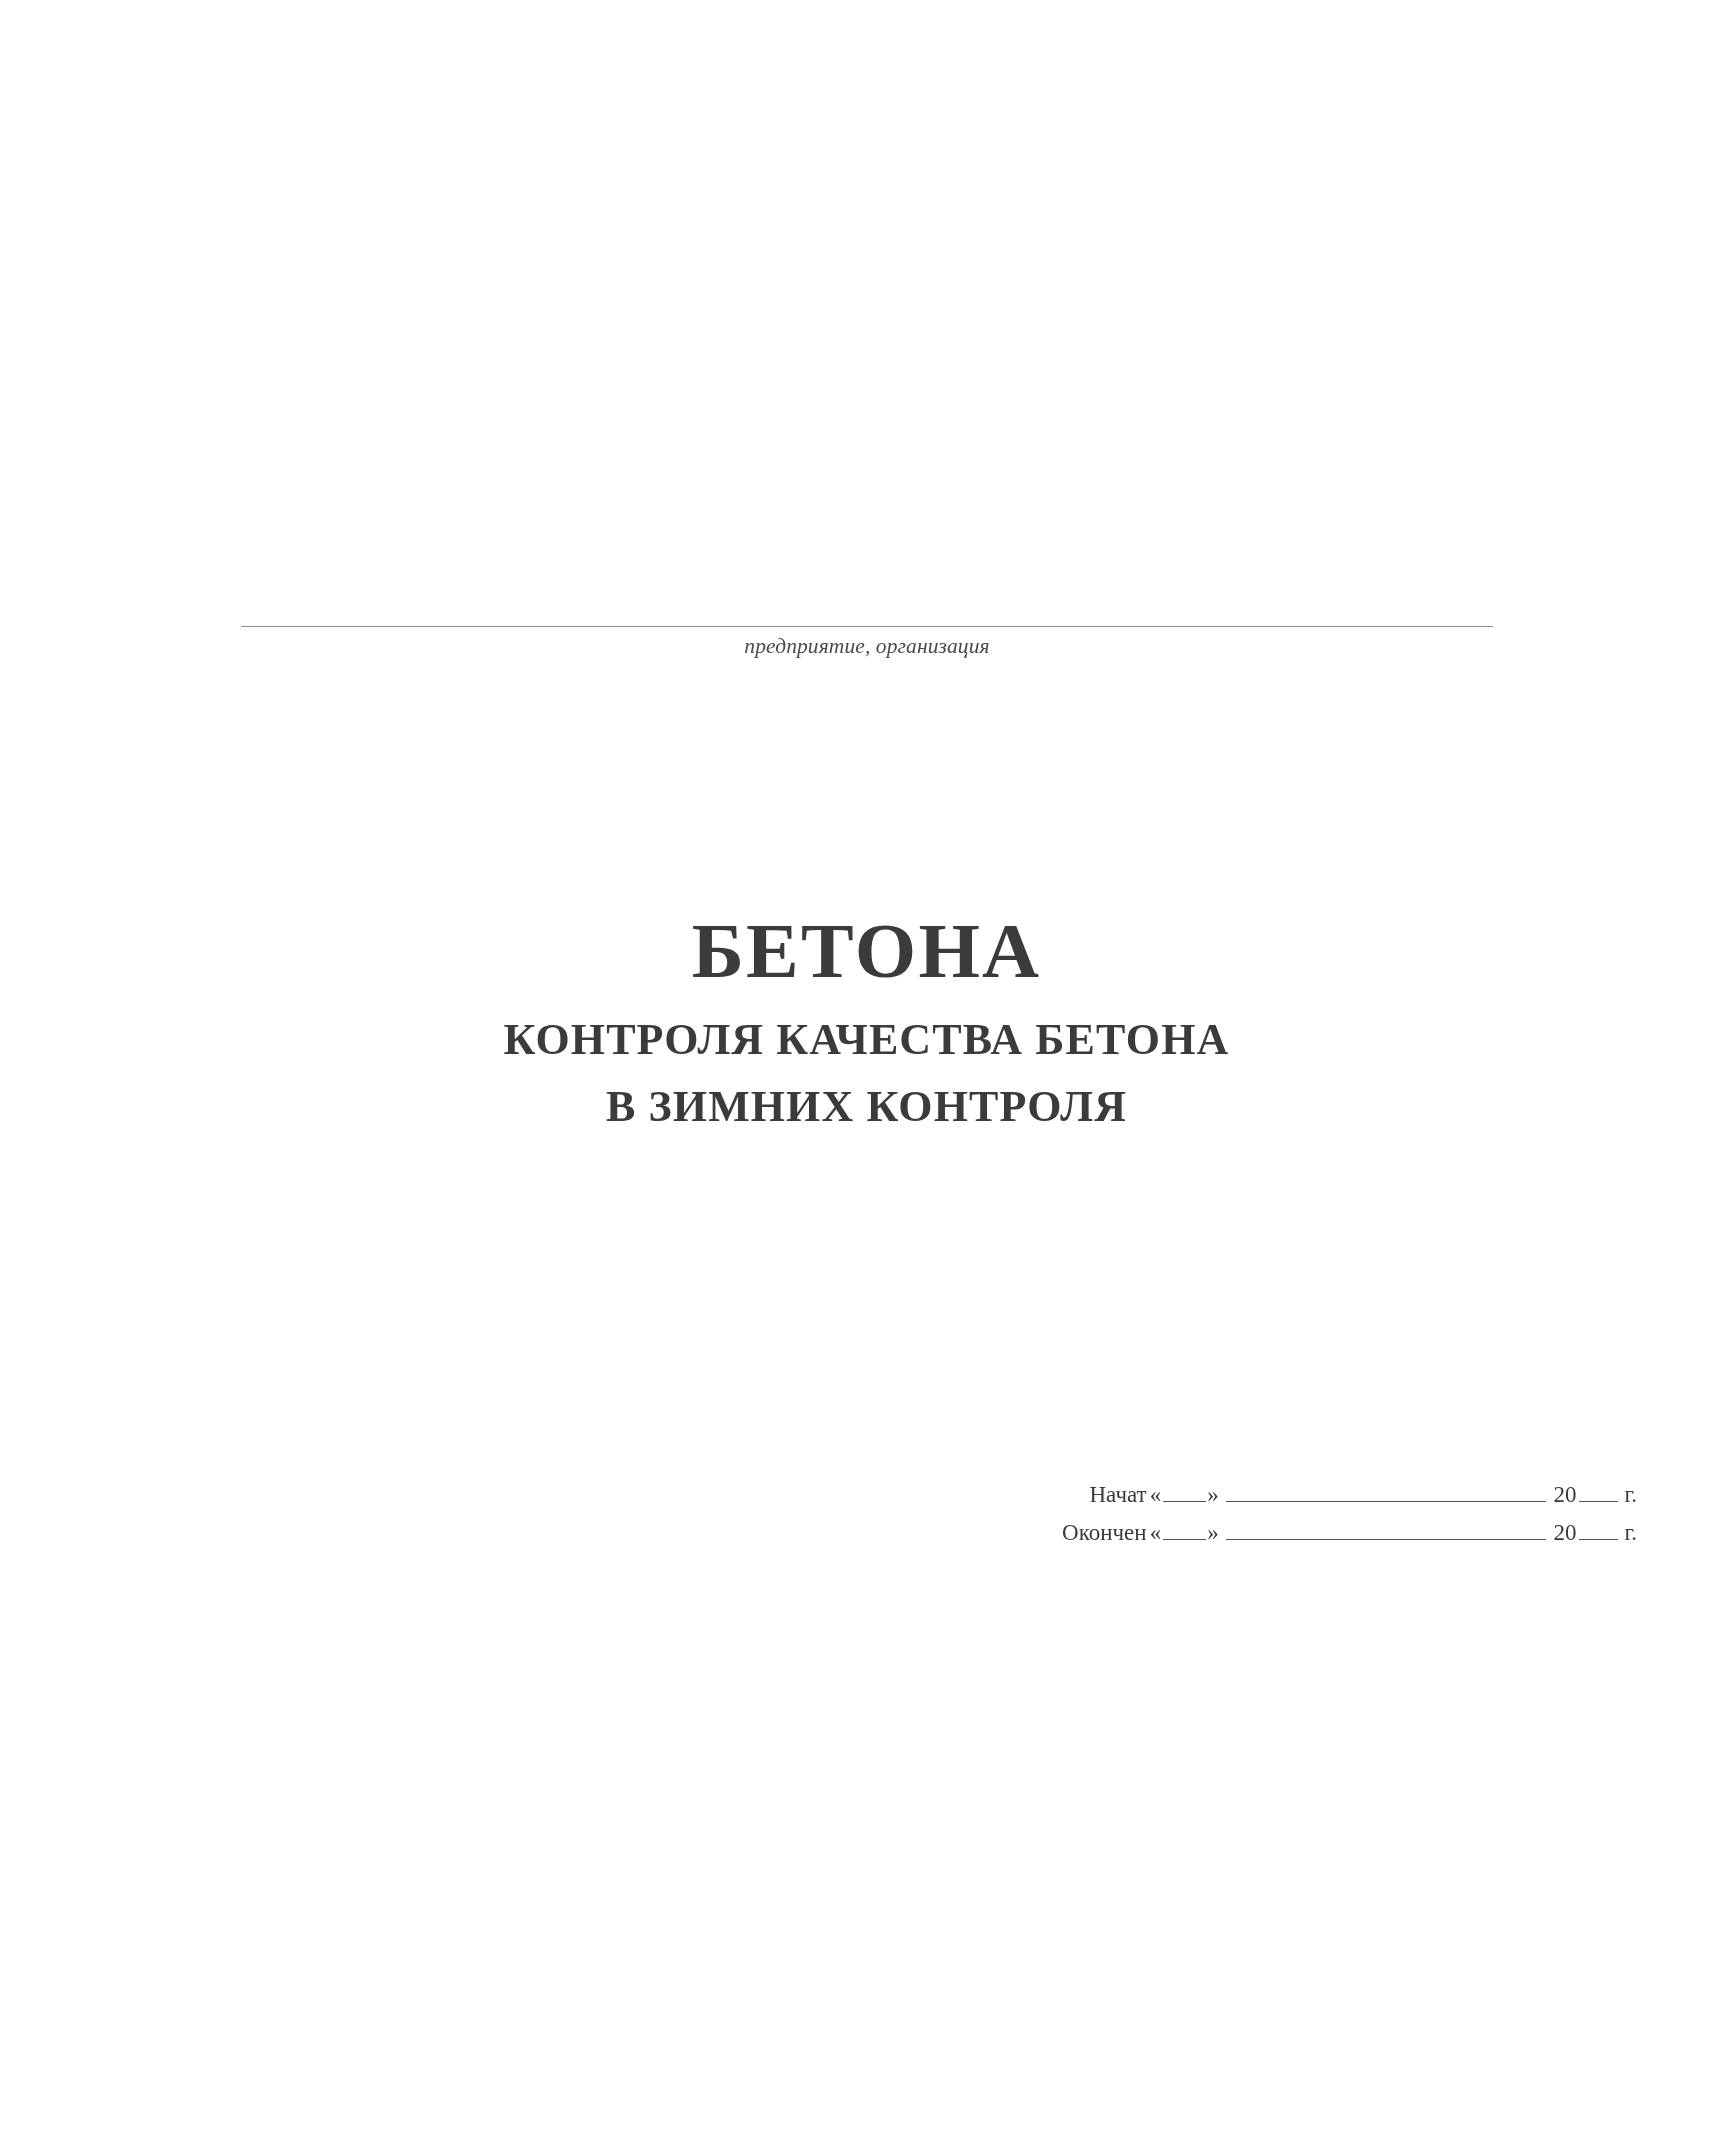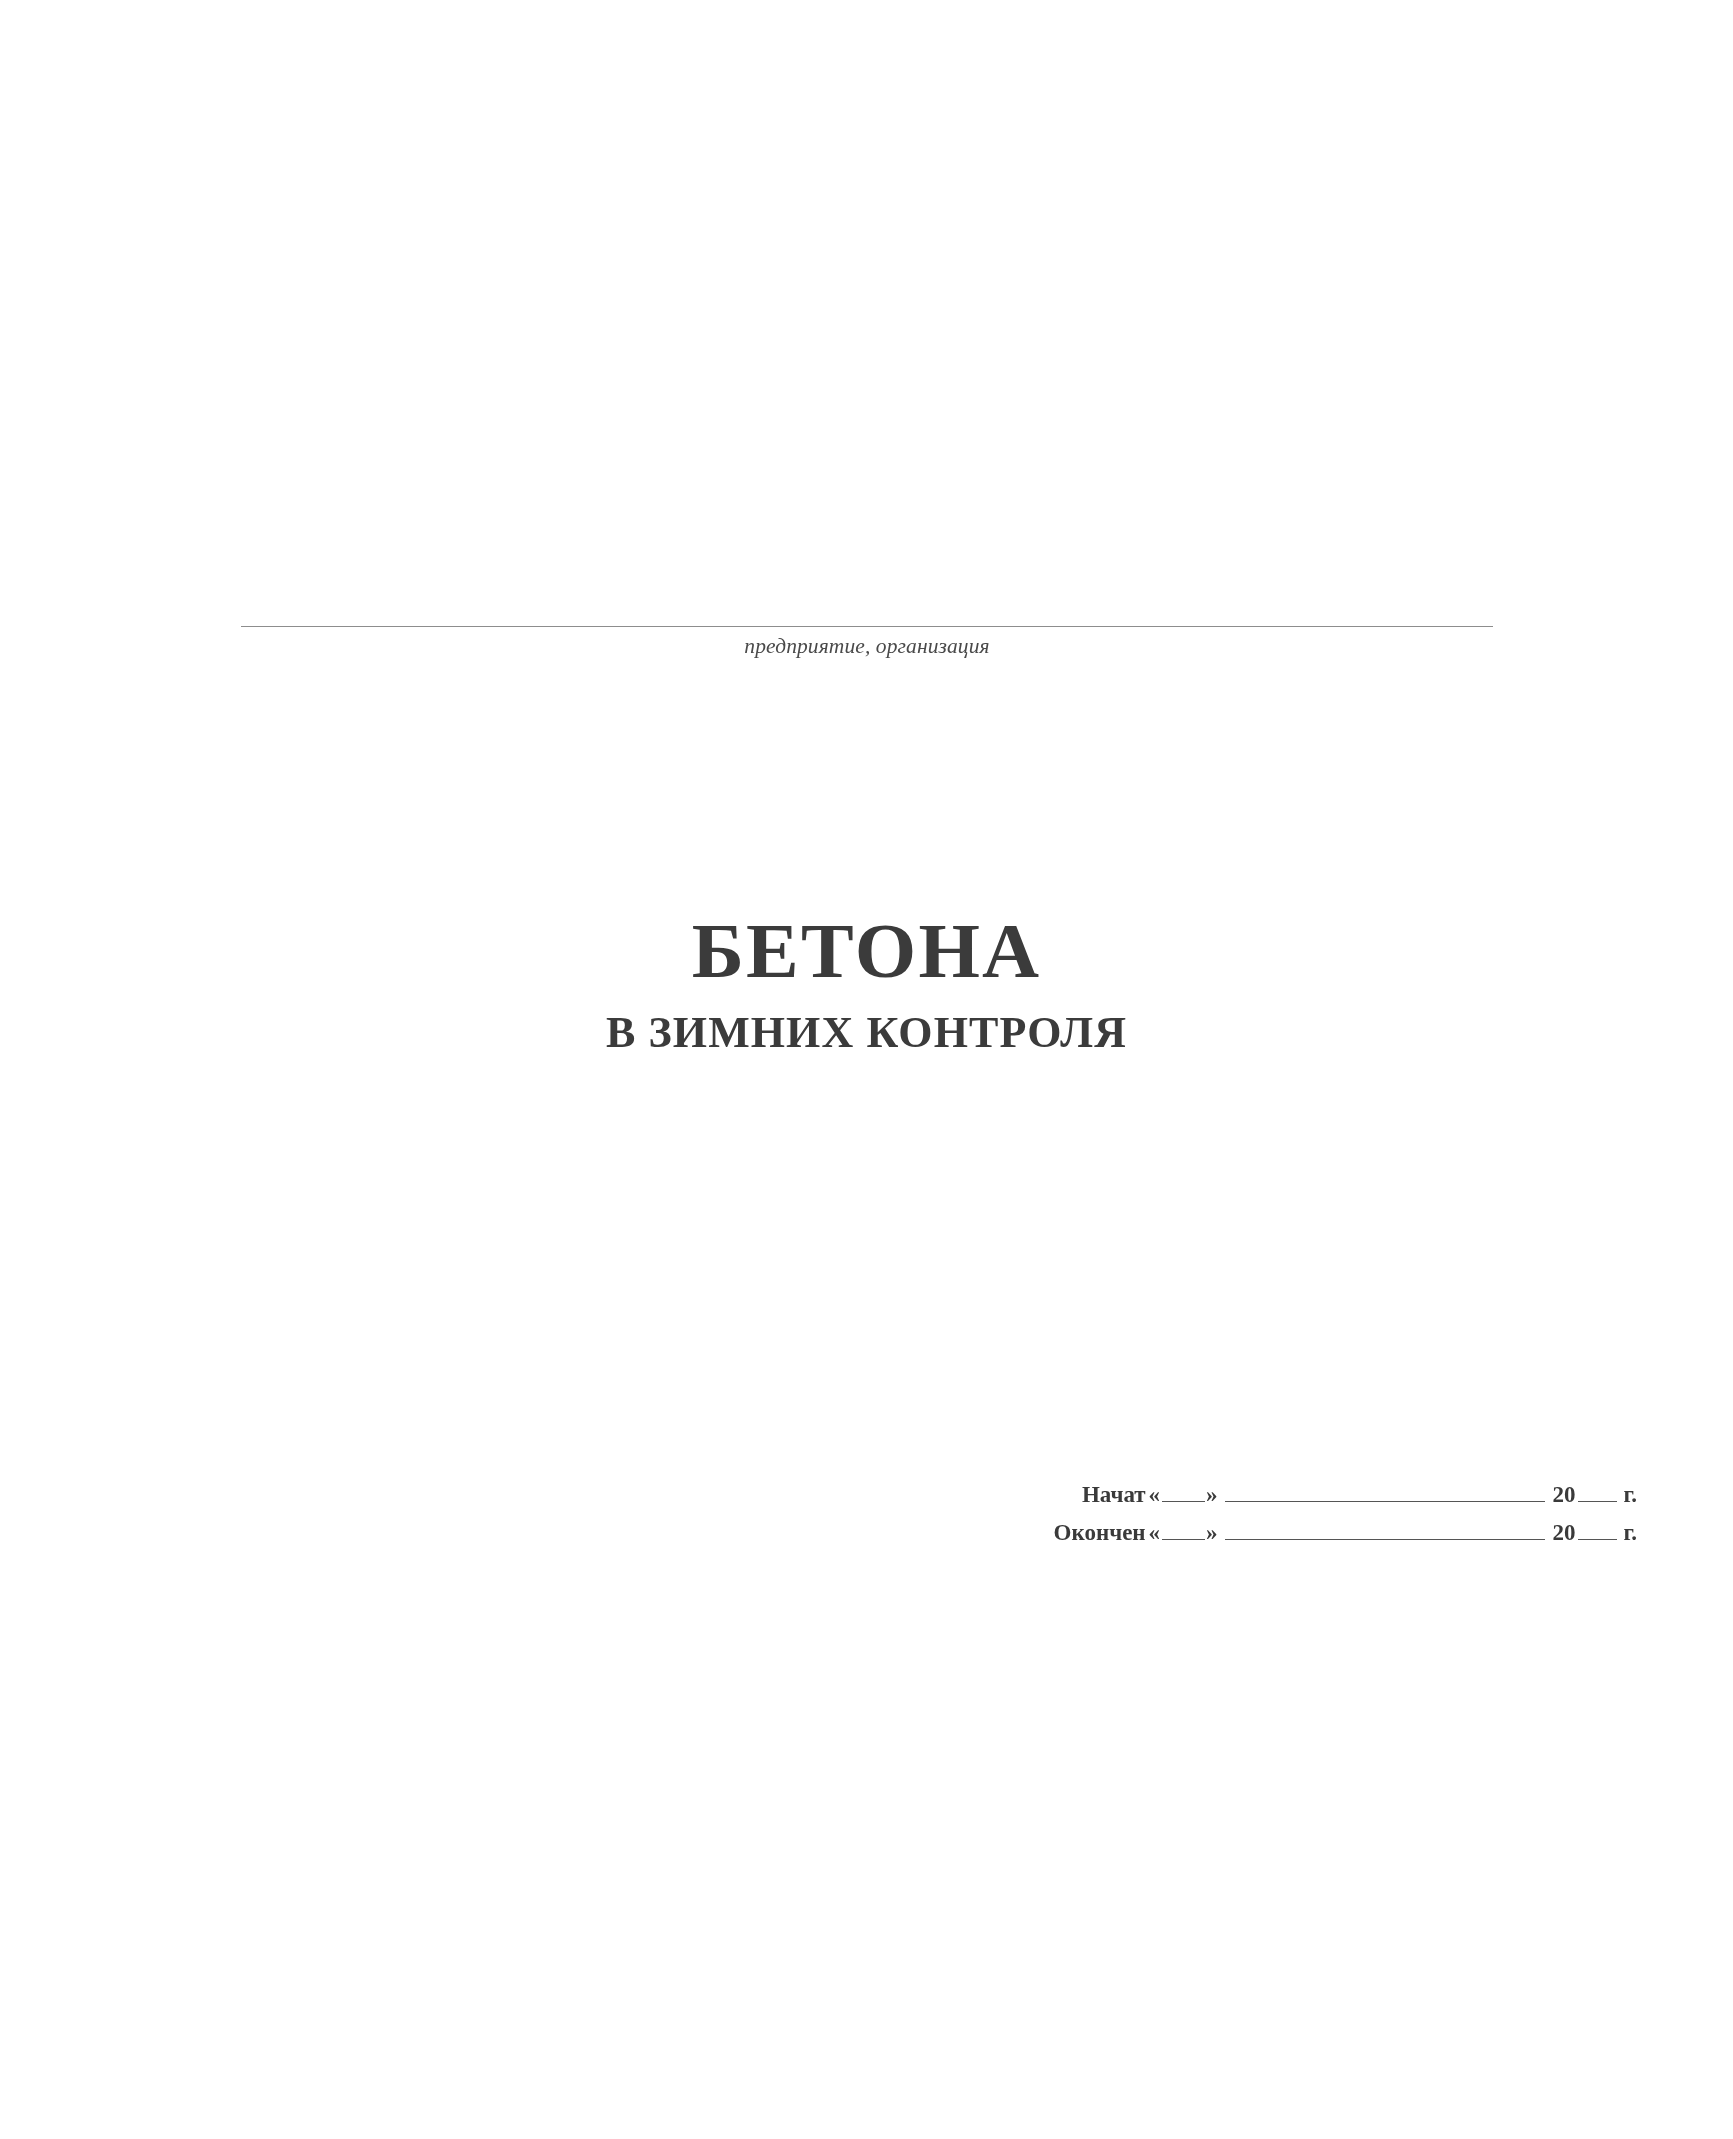--- a/index.html
+++ b/index.html
@@ -79,21 +79,20 @@
   }
 
   
   .dates-block {
     position: absolute;
     left: 889px;
     top: 1482px;
     width: 748px;
     font-size: 23px;
     color: #3a3a3a;
-    font-weight: bold;
   }
   .date-row {
     display: flex;
     align-items: baseline;
     justify-content: flex-end;
     white-space: nowrap;
     margin-bottom: 12px;
   }
   .date-label {
     padding-right: 3px;
@@ -128,20 +127,21 @@
 
 <div class="page">
 
   <div class="org-block">
     <div class="org-rule"></div>
     <div class="org-caption">предприятие, организация</div>
   </div>
 
   <div class="title-block">
     <div class="title-main">БЕТОНА</div>
+    <div class="title-sub1">КОНТРОЛЯ КАЧЕСТВА БЕТОНА</div>
     <div class="title-sub2">В ЗИМНИХ КОНТРОЛЯ</div>
   </div>
 
   <div class="dates-block">
 
     <div class="date-row">
       <span class="date-label">Начат</span>
       <span>«</span>
       <span class="quote-gap"></span>
       <span>»</span>

